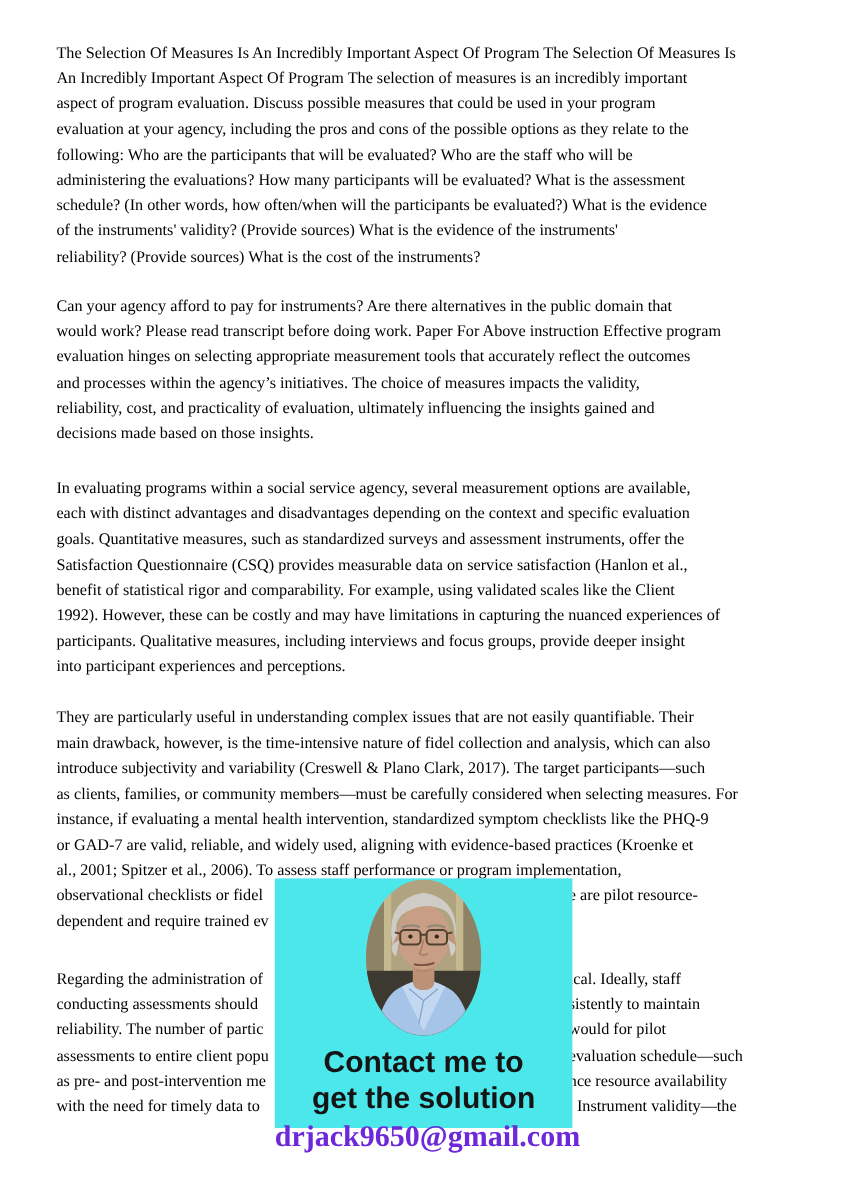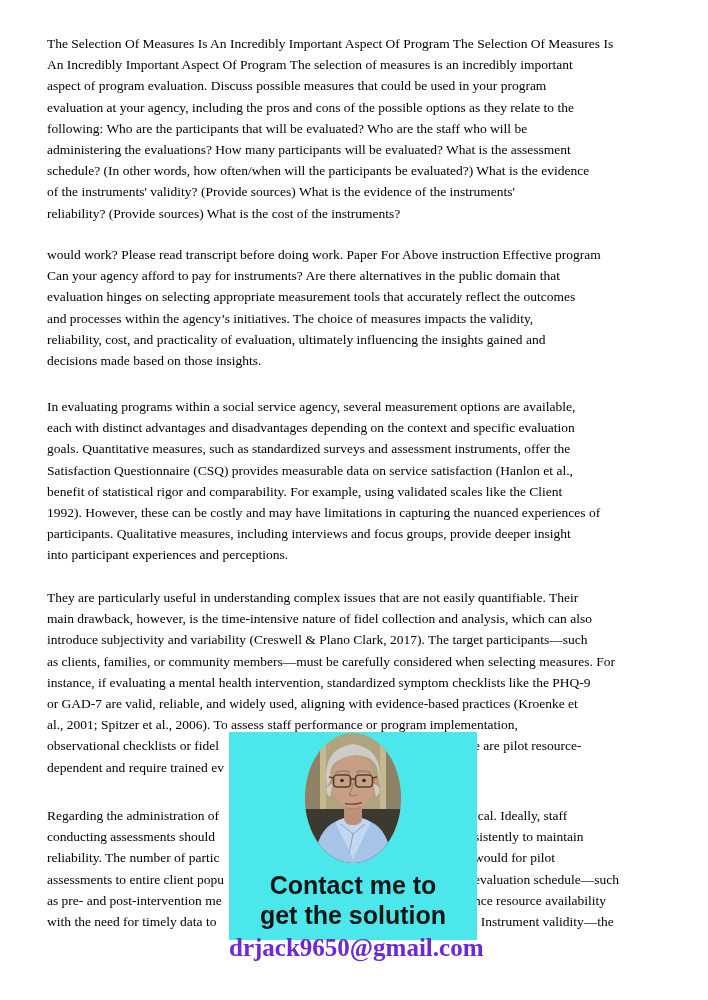--- a/index.html
+++ b/index.html
@@ -82,22 +82,22 @@
     <div class="ln">aspect of program evaluation. Discuss possible measures that could be used in your program</div>
     <div class="ln">evaluation at your agency, including the pros and cons of the possible options as they relate to the</div>
     <div class="ln">following: Who are the participants that will be evaluated? Who are the staff who will be</div>
     <div class="ln">administering the evaluations? How many participants will be evaluated? What is the assessment</div>
     <div class="ln">schedule? (In other words, how often/when will the participants be evaluated?) What is the evidence</div>
     <div class="ln">of the instruments' validity? (Provide sources) What is the evidence of the instruments'</div>
     <div class="ln">reliability? (Provide sources) What is the cost of the instruments?</div>
   </div>
 
   <div class="para p1">
+    <div class="ln">Can your agency afford to pay for instruments? Are there alternatives in the public domain that</div>
     <div class="ln">would work? Please read transcript before doing work. Paper For Above instruction Effective program</div>
-    <div class="ln">Can your agency afford to pay for instruments? Are there alternatives in the public domain that</div>
     <div class="ln">evaluation hinges on selecting appropriate measurement tools that accurately reflect the outcomes</div>
     <div class="ln">and processes within the agency’s initiatives. The choice of measures impacts the validity,</div>
     <div class="ln">reliability, cost, and practicality of evaluation, ultimately influencing the insights gained and</div>
     <div class="ln">decisions made based on those insights.</div>
   </div>
 
   <div class="para p2">
     <div class="ln">In evaluating programs within a social service agency, several measurement options are available,</div>
     <div class="ln">each with distinct advantages and disadvantages depending on the context and specific evaluation</div>
     <div class="ln">goals. Quantitative measures, such as standardized surveys and assessment instruments, offer the</div>

